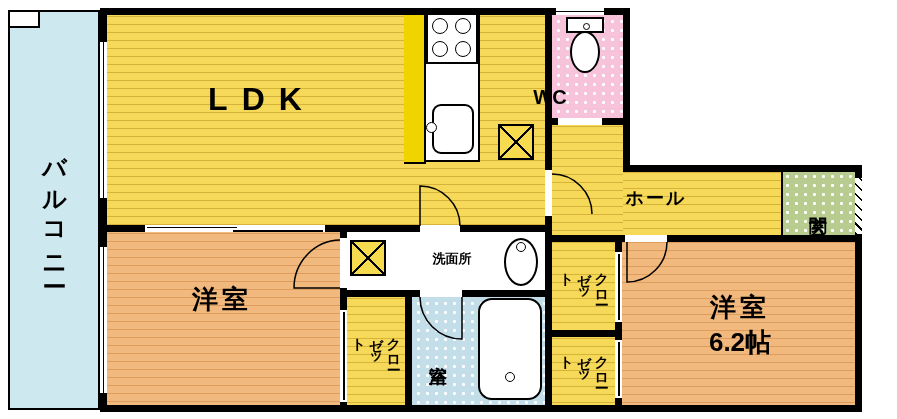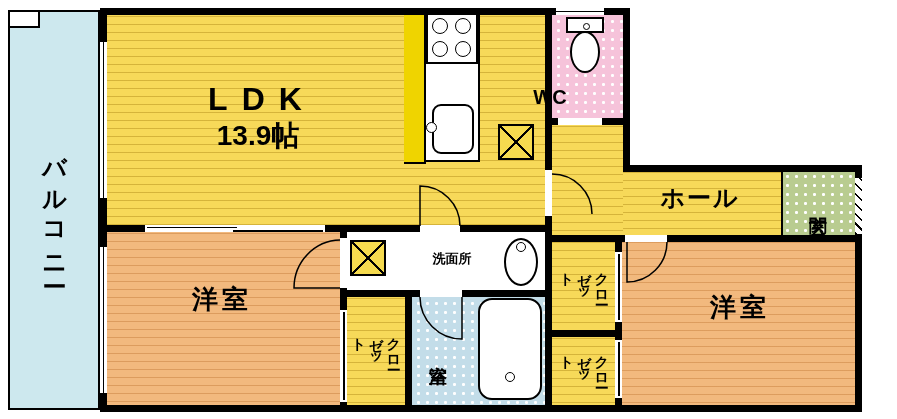--- a/index.html
+++ b/index.html
@@ -172,33 +172,33 @@
   <div class="fixture" style="left:478px;top:298px;width:64px;height:102px;border-radius:14px;border-width:2.5px;"></div>
   <div class="fixture circle" style="left:505px;top:372px;width:10px;height:10px;border-width:1.5px;"></div>
 
   <div class="hatch" style="left:498px;top:124px;width:36px;height:36px;"></div>
   <div class="hatch" style="left:350px;top:240px;width:36px;height:36px;"></div>
 
 
   <div class="label v-text" style="left:54px;top:210px;font-size:24px;letter-spacing:6px;">バルコニー</div>
 
   <div class="label" style="left:262px;top:100px;font-size:32px;letter-spacing:14px;">LDK</div>
-  <div class="label" style="left:258px;top:136px;font-size:28px;">13.9帖</div>
 
   <div class="label" style="left:550px;top:97px;font-size:20px;">WC</div>
 
-  <div class="label" style="left:700px;top:198px;font-size:24px;letter-spacing:2px;">ホール</div>
+  <div class="label" style="left:656px;top:198px;font-size:18px;letter-spacing:2px;">ホール</div>
 
   <div class="label v-text" style="left:818px;top:203px;font-size:18px;">玄関</div>
 
   <div class="label" style="left:452px;top:259px;font-size:13px;">洗面所</div>
 
   <div class="label v-text" style="left:438px;top:352px;font-size:18px;">浴室</div>
 
   <div class="label" style="left:222px;top:300px;font-size:26px;letter-spacing:4px;">洋室</div>
 
   <div class="label" style="left:740px;top:308px;font-size:26px;letter-spacing:4px;">洋室</div>
+  <div class="label" style="left:740px;top:343px;font-size:26px;">6.2帖</div>
 
   <div class="closet-label" style="left:376px;top:353px;">クローゼット</div>
   <div class="closet-label" style="left:584px;top:288px;">クローゼット</div>
   <div class="closet-label" style="left:584px;top:371px;">クローゼット</div>
 
 </div>
 
 </body></html>

